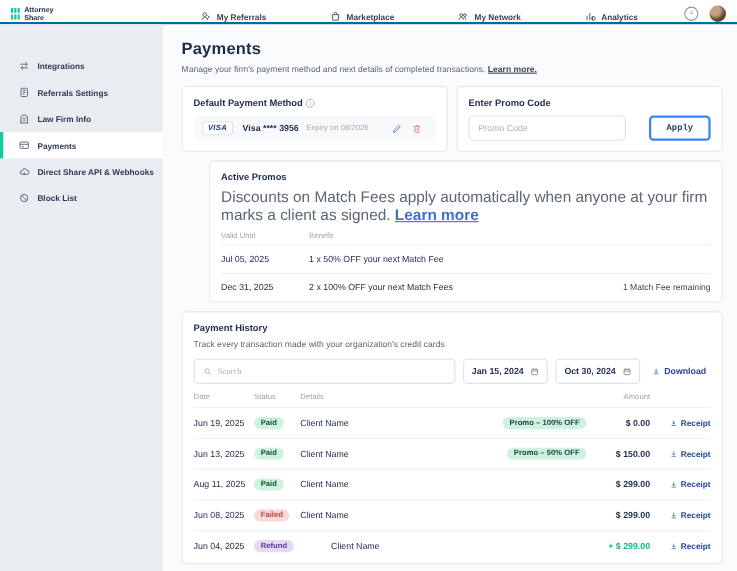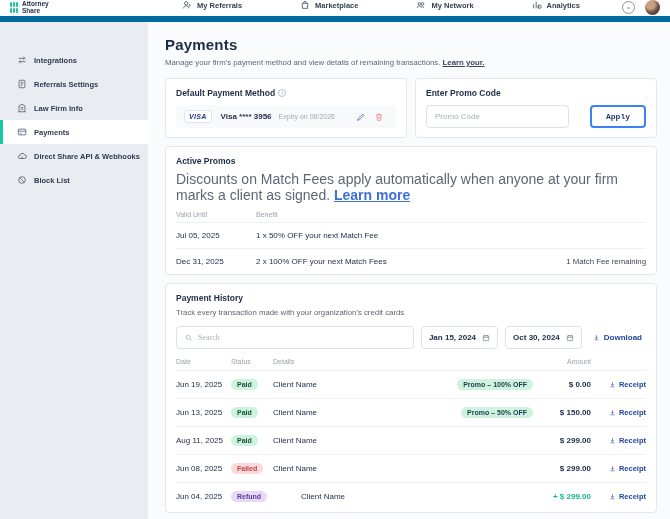--- a/index.html
+++ b/index.html
@@ -5,22 +5,22 @@
   * { margin:0; padding:0; box-sizing:border-box; }
   html,body { width:670px; height:519px; }
   body {
     font-family:"Liberation Sans", sans-serif;
     background:#fafbfd;
     color:#22304d;
     overflow:hidden;
   }
   
   .topbar {
-    height:22px; background:#ffffff; border-bottom:6px solid #0369a1;
-    display:flex; align-items:flex-start; padding:0 10px;
+    height:22px; background:#ffffff; border-bottom:2px solid #0369a1;
+    display:flex; align-items:flex-end; padding:0 10px;
   }
   .logo { display:flex; align-items:center; gap:4px; width:130px; }
   .logo-mark { display:flex; flex-direction:column; gap:1px; }
   .logo-mark .bars { display:flex; gap:1px; }
   .logo-mark i { display:block; width:2px; height:5px; background:#17c9a0; border-radius:1px; }
   .logo-text { font-size:6.5px; font-weight:bold; color:#1c2b4a; line-height:1.1; }
   .topnav { flex:1; display:flex; justify-content:center; gap:58px; }
   .topnav-item { display:flex; align-items:center; gap:5px; font-size:7.5px; font-weight:bold; color:#333f54; cursor:pointer; }
   .topnav-item svg { width:10px; height:10px; stroke:#333f54; fill:none; stroke-width:1.8; }
   .top-right { display:flex; align-items:center; gap:10px; }
@@ -54,21 +54,21 @@
   .pm-exp { font-size:7px; color:#a2a9b5; margin-left:7px; flex:1; }
   .icon-btn { background:none; border:none; cursor:pointer; padding:0 4px; display:flex; align-items:center; }
   .icon-btn svg { width:10px; height:10px; }
   .promo-input-row { margin-top:7px; display:flex; gap:21px; }
   .promo-input { flex:1; border:1px solid #dde1e8; border-radius:4px; padding:6px 8px;
     font-size:8px; font-family:inherit; color:#22304d; background:#fff; }
   .promo-input::placeholder { color:#aab1bc; }
   .apply-btn { border:2px solid #3b82f6; background:#ffffff; border-radius:4px; padding:5px 14px;
     font-size:8px; font-weight:bold; color:#1e3a78; cursor:pointer; font-family:Liberation Mono, monospace; }
   
-  .promos-card { margin-top:8px; padding:9px 10px 0; }
+  .promos-card { margin-top:8px; padding:9px 10px 0;margin-left:25px; }
   .promos-desc { margin-top:5px; font-size:14px; color:#5d6675; }
   .promos-desc a { color:#3d6fd7; text-decoration:underline; font-weight:bold; }
   .promo-table { margin-top:8px; }
   .promo-head, .promo-row { display:flex; align-items:center;gap:22px; }
   .promo-head { font-size:7px; color:#9ba3b0; padding-bottom:4px; }
   .promo-row { font-size:8px; color:#222f4d; padding:8px 0; border-top:1px solid #eef0f3; }
   .pcol-date { width:58px; flex-shrink:0; }
   .pcol-benefit { flex:1; }
   .pcol-note { font-size:7.8px; color:#3b4556; }
   
@@ -213,22 +213,22 @@
           <circle cx="12" cy="12" r="8"></circle>
           <path d="M6.5 6.5l11 11"></path>
         </svg>
       <span>Block List</span>
     </div>
   </div>
 
   <div class="main">
     <h1>Payments</h1>
     <div class="page-sub">
-      <span>Manage your firm's payment method and view details of remaining transactions.</span>
-      <a href="#">Learn your.</a>
+      <span>Manage your firm's payment method and next details of completed transactions.</span>
+      <a href="#">Learn more.</a>
     </div>
 
     <div class="two-col">
       <div class="card">
         <div class="card-title">
           <span>Default Payment Method</span><span class="info-dot">i</span>
         </div>
         <div class="pm-row">
           <span class="visa-badge">VISA</span>
           <span class="pm-name">Visa **** 3956</span>

